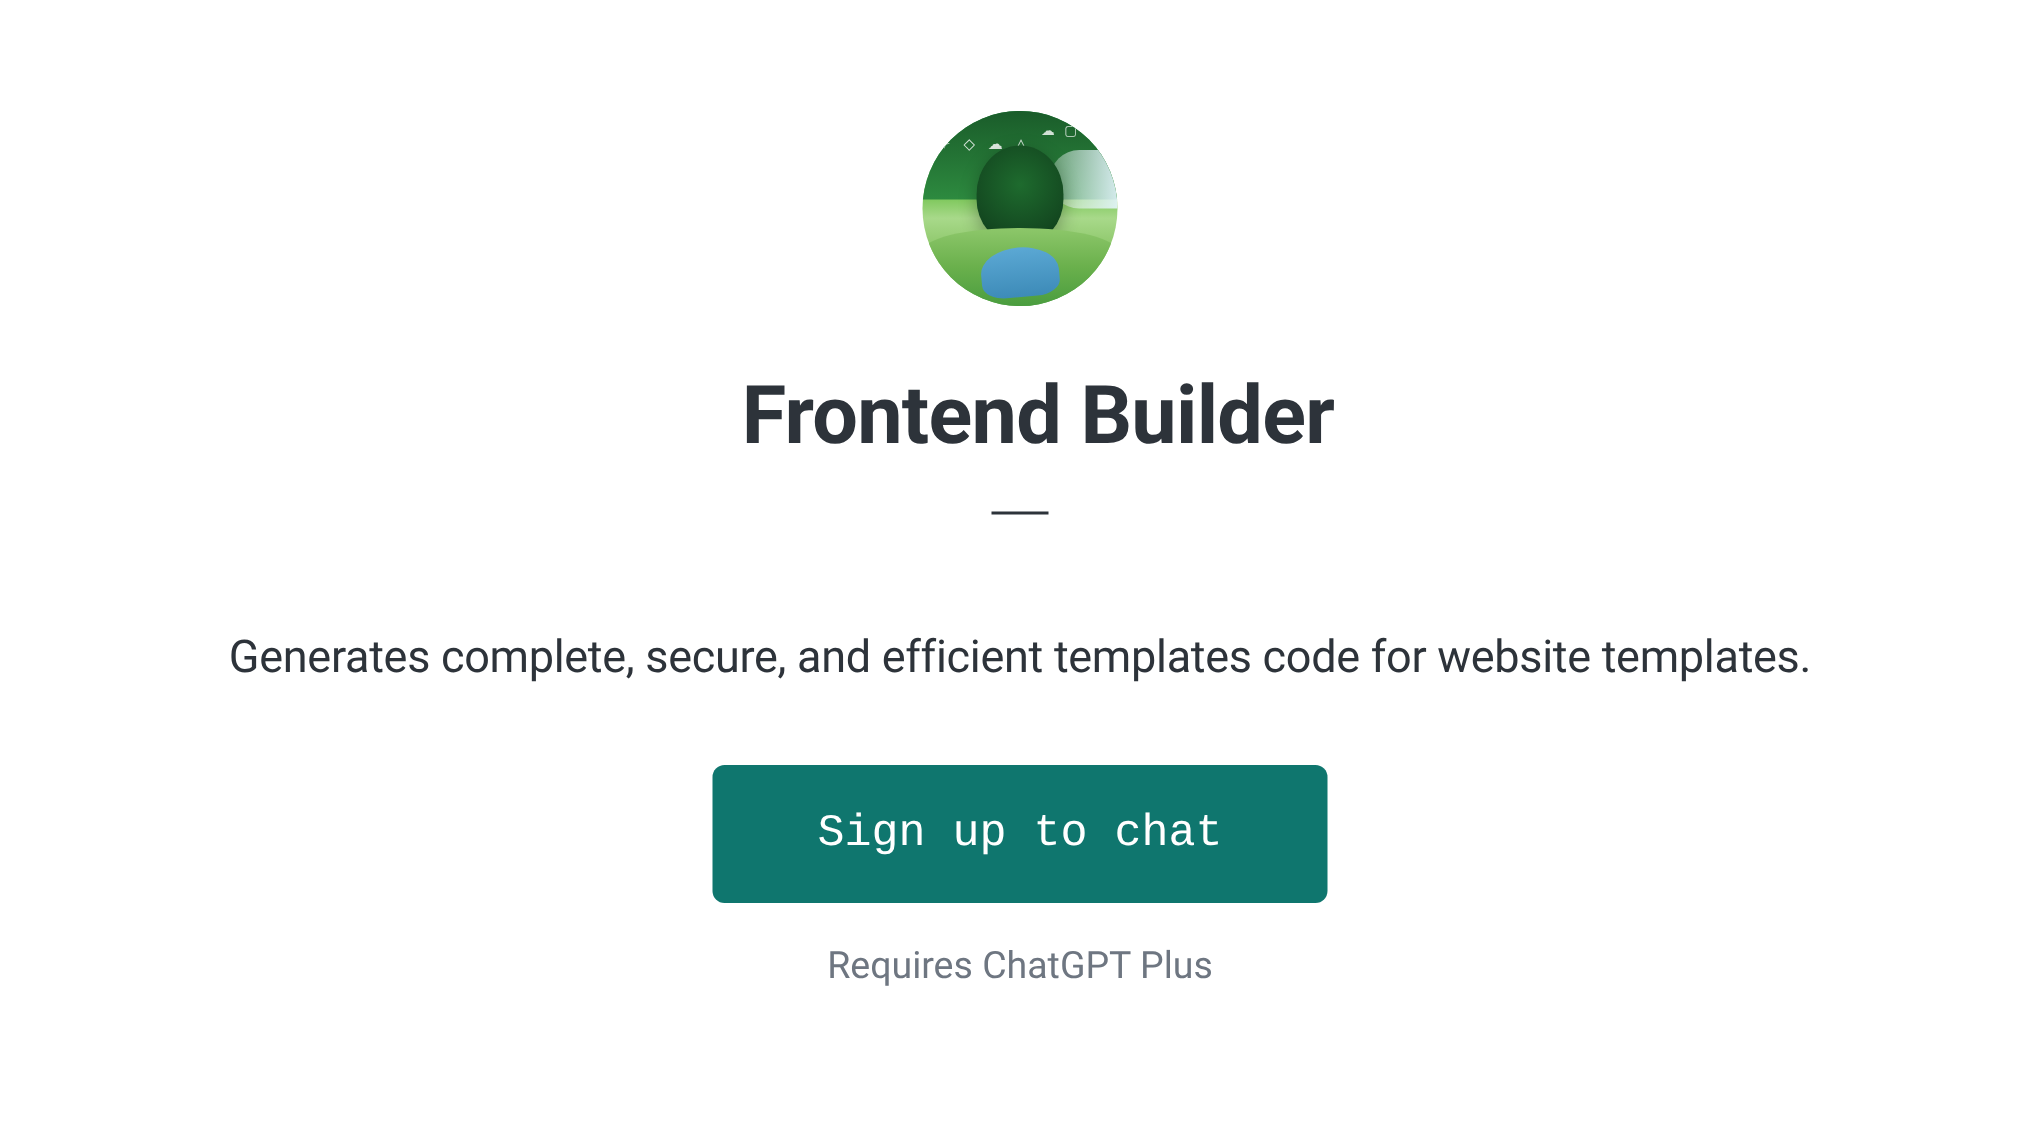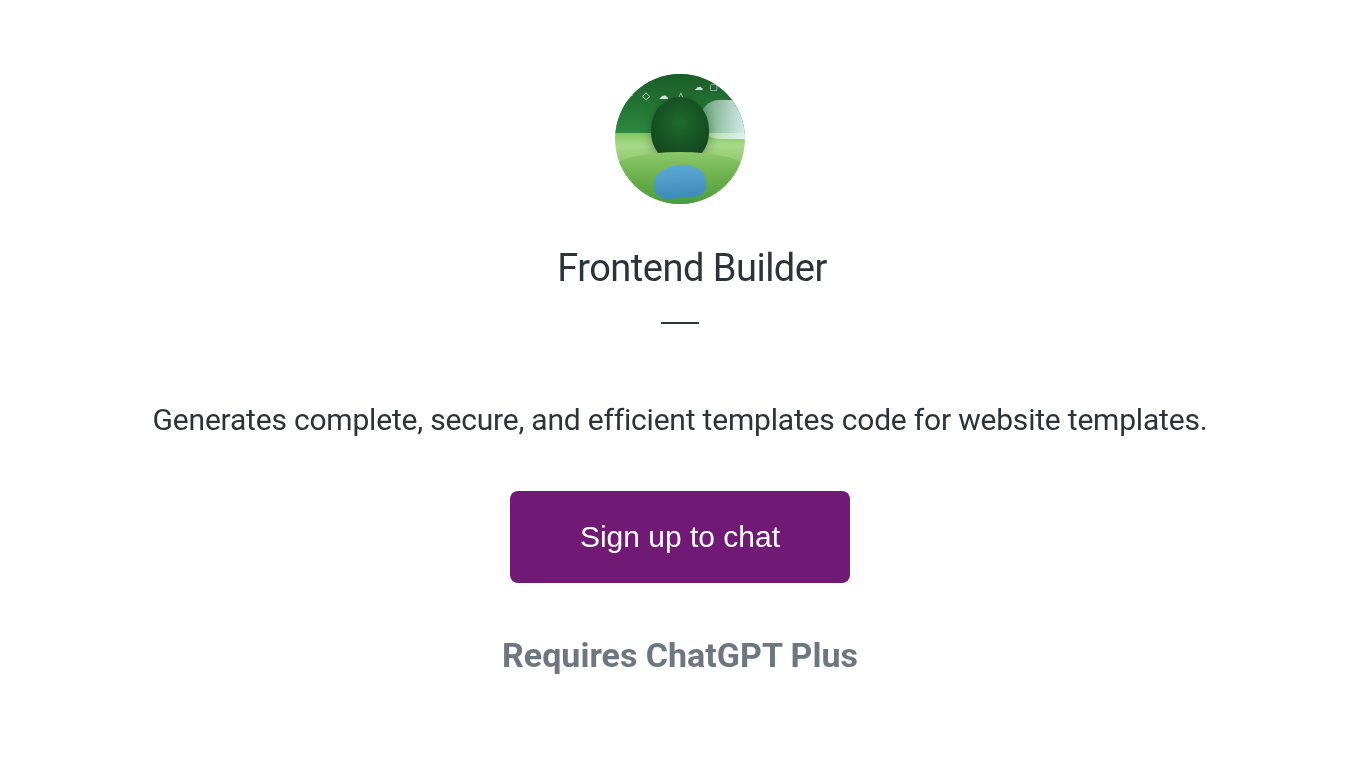--- a/index.html
+++ b/index.html
@@ -108,22 +108,22 @@
     .avatar-icons2 {
       position: absolute;
       top: 6%;
       right: 12%;
       color: rgba(255,255,255,0.8);
       font-size: 9px;
       letter-spacing: 2px;
     }
     
     .title {
-      font-size: 38px;
-      font-weight: 400;
+      font-size: 54px;
+      font-weight: 700;
       color: #2d333a;
       margin-bottom: 32px;
       letter-spacing: -0.5px;
       margin-left: 24px;
     }
     
     .divider {
       width: 38px;
       height: 2px;
       background: #2d333a;
@@ -132,36 +132,36 @@
     
     .description {
       font-size: 30px;
       color: #2d333a;
       font-weight: 400;
       margin-bottom: 54px;
       letter-spacing: -0.2px;
     }
     
     .signup-button {
-      background: #701a75;
+      background: #0f766e;
       color: #ffffff;
       border: none;
       padding: 29px 70px;
       font-size: 30px;
       font-weight: 400;
       border-radius: 8px;
       cursor: pointer;
-      margin-bottom: 52px;
-      font-family: Liberation Sans, sans-serif;
+      margin-bottom: 28px;
+      font-family: Liberation Mono, monospace;
     }
     
     .requirement {
-      font-size: 34px;
+      font-size: 25px;
       color: #6e7681;
-      font-weight: 700;
+      font-weight: 400;
     }
   </style>
 </head>
 <body>
 
 <div class="avatar">
   <div class="avatar-inner">
     <div class="avatar-top"></div>
     <div class="avatar-sky-right"></div>
     <div class="avatar-icons">✦ ◇ ☁ △</div>

